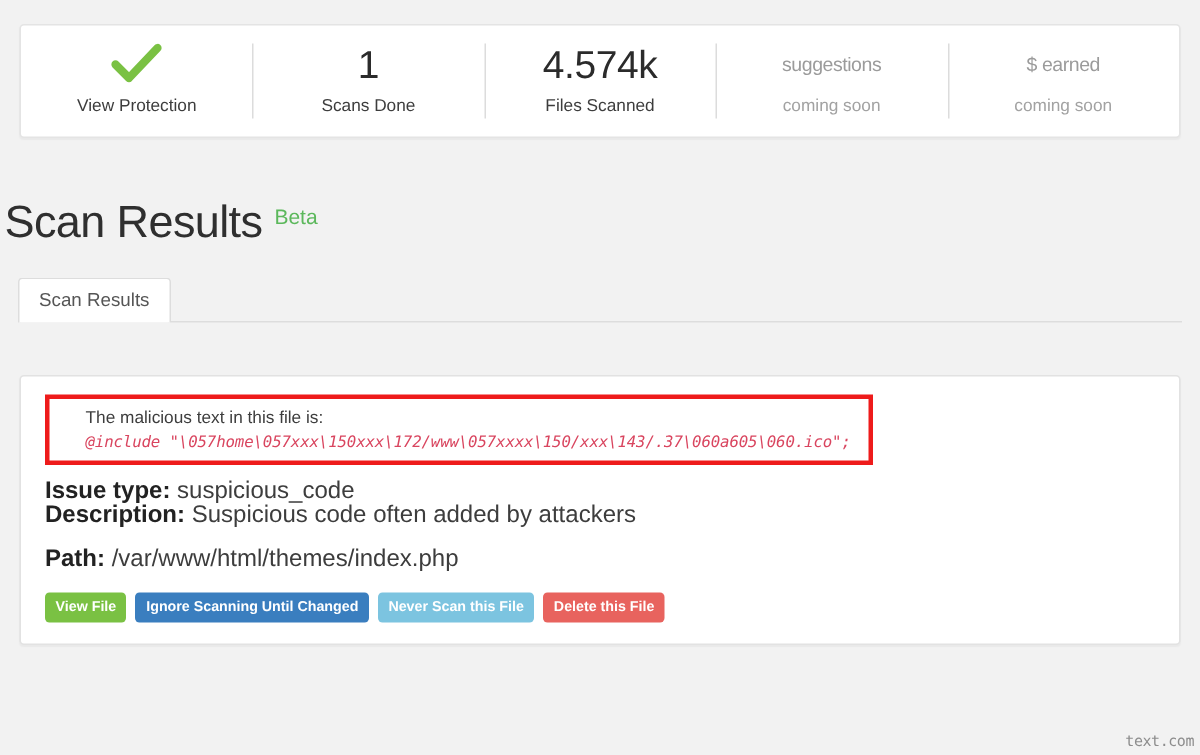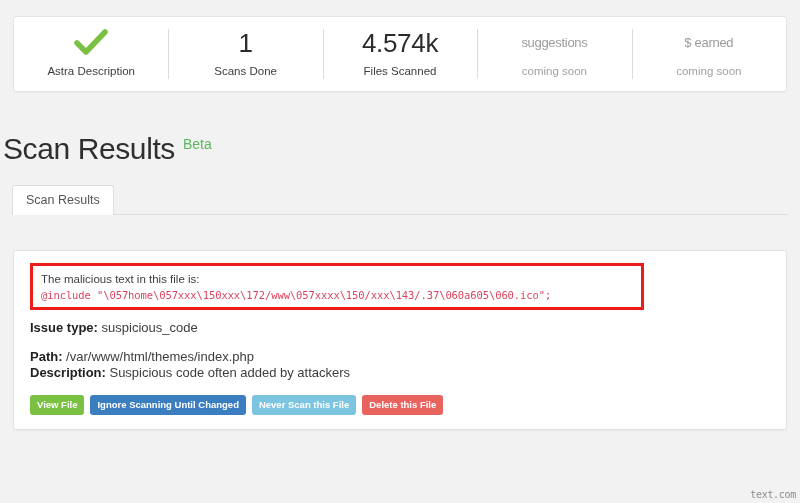--- a/index.html
+++ b/index.html
@@ -189,41 +189,42 @@
     font-size: 12px;
     line-height: 17px;
     color: #3d3d3d;
     margin: 2px 0 14px;
   }
   .desc b { font-weight: bold; color: #222; }
 
   .code-box {
     border: 3px solid #ee1b1b;
     background: #ffffff;
-    padding: 5px 6px 5px 8px;
+    padding: 5px 6px 5px 24px;
     margin: 0 0 10px;
-    width: 614px;
+    width: 552px;
   }
   .code-box-label {
     font-size: 11.5px;
     line-height: 16px;
     color: #3d3d3d;
     margin-bottom: 1px;
   }
   .code-line {
     font-family: "DejaVu Sans Mono", "Liberation Mono", monospace;
     font-size: 10.5px;
     line-height: 14px;
     color: #d9455f;
     white-space: nowrap;
     letter-spacing: -0.1px;
+    font-style: italic;
   }
 
   .kv {
-    font-size: 13px;
+    font-size: 16px;
     line-height: 16px;
     color: #3d3d3d;
   }
   .kv b { font-weight: bold; color: #222; }
   .kv.path { margin-top: 13px; }
 
   .btn-row {
     display: flex;
     gap: 6px;
     margin-top: 14px;
@@ -259,21 +260,21 @@
 </style>
 </head>
 <body>
 
 <div class="stats-card">
 
   <div class="stat-cell">
     <svg class="check-icon" viewBox="0 0 34 30">
       <path d="M3 15 L12 24 L31 4" fill="none" stroke="#7ac143" stroke-width="5.5" stroke-linecap="round" stroke-linejoin="round"></path>
     </svg>
-    <div class="stat-label">Astra Description</div>
+    <div class="stat-label">View Protection</div>
   </div>
 
   <div class="stat-cell">
     <div class="stat-value">1</div>
     <div class="stat-label">Scans Done</div>
   </div>
 
   <div class="stat-cell">
     <div class="stat-value">4.574k</div>
     <div class="stat-label">Files Scanned</div>
@@ -306,22 +307,22 @@
 
   <div class="card-body">
 
 
     <div class="code-box">
       <div class="code-box-label">The malicious text in this file is:</div>
       <div class="code-line">@include "\057home\057xxx\150xxx\172/www\057xxxx\150/xxx\143/.37\060a605\060.ico";</div>
     </div>
 
     <div class="kv"><b>Issue type:</b><span> suspicious_code</span></div>
+    <div class="kv"><b>Description:</b><span> Suspicious code often added by attackers</span></div>
     <div class="kv path"><b>Path:</b><span> /var/www/html/themes/index.php</span></div>
-    <div class="kv"><b>Description:</b><span> Suspicious code often added by attackers</span></div>
 
     <div class="btn-row">
       <button class="btn btn-view">View File</button>
       <button class="btn btn-ignore">Ignore Scanning Until Changed</button>
       <button class="btn btn-never">Never Scan this File</button>
       <button class="btn btn-delete">Delete this File</button>
     </div>
 
   </div>
 </div>

